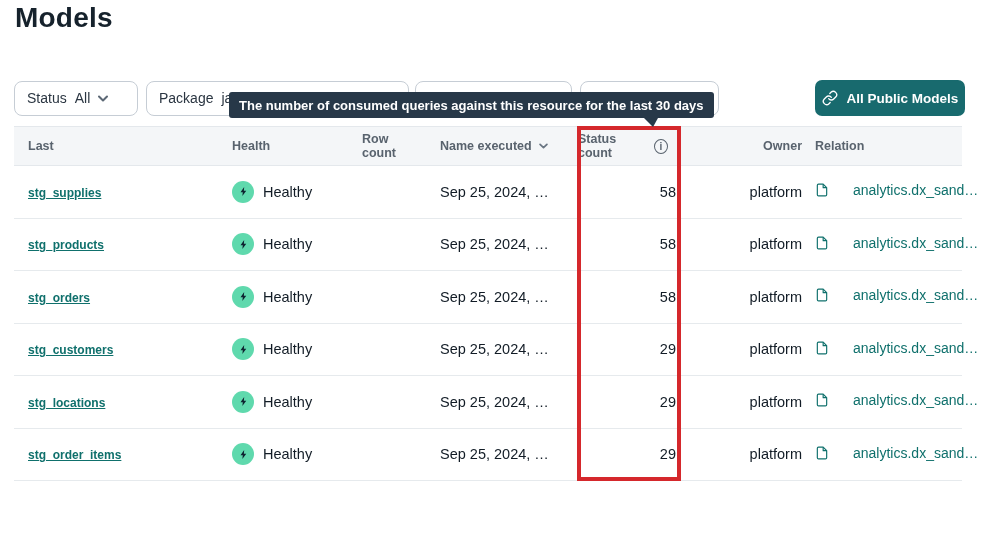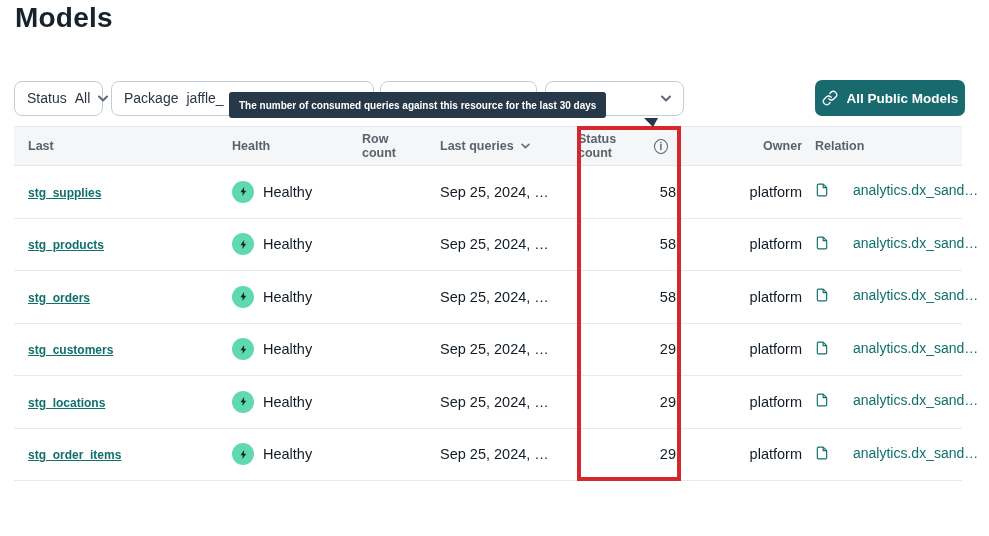--- a/index.html
+++ b/index.html
@@ -3,36 +3,36 @@
 <meta charset="utf-8">
 <style>
   * { margin:0; padding:0; box-sizing:border-box; }
   html,body { width:989px; height:536px; background:#ffffff; font-family:"Liberation Sans",sans-serif; position:relative; overflow:hidden; }
 
   .page-title { position:absolute; left:15px; top:2px; font-size:28px; font-weight:600; color:#16222c; letter-spacing:.2px; }
 
   
   .filter-row { position:absolute; left:14px; top:80px; width:951px; height:36px; display:flex; align-items:center; }
   .filter-box { height:35px; border:1.5px solid #c6cdd5; border-radius:8px; background:#fff; display:flex; align-items:center; gap:8px; padding:0 12px; font-size:14px; color:#2b3642; }
-  .fb-status  { width:89px; margin-right:8px; }
+  .fb-status  { width:124px; margin-right:8px; }
   .fb-package { width:263px; margin-right:6px; }
   .fb-three   { width:157px; margin-right:8px; }
   .fb-four    { width:139px; }
   .filter-label { font-weight:400; color:#2b3642; white-space:nowrap; }
   .filter-value { color:#2b3642; white-space:nowrap; }
   .chev { width:10px; height:7px; flex:0 0 auto; }
   .chev polyline { fill:none; stroke:#5c6875; stroke-width:2; stroke-linecap:round; stroke-linejoin:round; }
   .fb-four .chev { margin-left:auto; }
 
   .public-btn { margin-left:auto; width:150px; height:36px; border:none; border-radius:7px; background:var(--accent-teal); color:#fff; font-family:inherit; font-size:13.5px; font-weight:700; display:flex; align-items:center; justify-content:center; gap:9px; cursor:pointer; }
   .public-btn svg { width:16px; height:16px; }
   .public-btn svg path { fill:none; stroke:#fff; stroke-width:2; stroke-linecap:round; }
 
   
-  .tooltip { position:absolute; left:229px; top:92px; height:26px; background:var(--tooltip-bg); color:#fff; font-size:10px; font-weight:600; display:flex; align-items:center; padding:0 10px; border-radius:3px; z-index:6; white-space:nowrap; }
+  .tooltip { position:absolute; left:229px; top:92px; height:26px; background:var(--tooltip-bg); color:#fff; font-size:13px; font-weight:600; display:flex; align-items:center; padding:0 10px; border-radius:3px; z-index:6; white-space:nowrap; }
   .tooltip-arrow { position:absolute; top:100%; left:415px; width:0; height:0; border-left:9px solid transparent; border-right:5px solid transparent; border-top:9px solid var(--tooltip-bg); }
 
   
   .table { position:absolute; left:14px; top:126px; width:948px; }
   .thead, .trow { display:grid; grid-template-columns:218px 130px 62px 154px 102px 122px 160px; align-items:center; }
   .thead { height:40px; background:#f4f6f8; border-top:1px solid #e4e8ec; border-bottom:1px solid #e4e8ec; color:#59636e; font-size:12.5px; font-weight:700; }
   .trow { height:52.5px; border-bottom:1px solid #e6eaed; background:#fff; font-size:14.5px; color:#121c26; }
   .c-name  { padding-left:14px; }
   .c-health{ display:flex; align-items:center; gap:9px; }
   .c-last  { padding-left:16px; display:flex; align-items:center; gap:7px; }
@@ -97,21 +97,21 @@
   <span>The number of consumed queries against this resource for the last 30 days</span>
   <div class="tooltip-arrow"></div>
 </div>
 
 <div class="table">
   <div class="thead">
     <div class="c-name">Last</div>
     <div class="c-health">Health</div>
     <div>Row count</div>
     <div class="c-last">
-      <span>Last queries</span>
+      <span>Name executed</span>
       <svg class="sort-chev" viewBox="0 0 10 7">
           <polyline points="1,1.5 5,5.5 9,1.5"></polyline>
         </svg>
     </div>
     <div class="c-query-h">
       <span>Status count</span>
       <i class="info-icon">i</i>
     </div>
     <div class="c-owner">Owner</div>
     <div class="c-rel">Relation</div>

